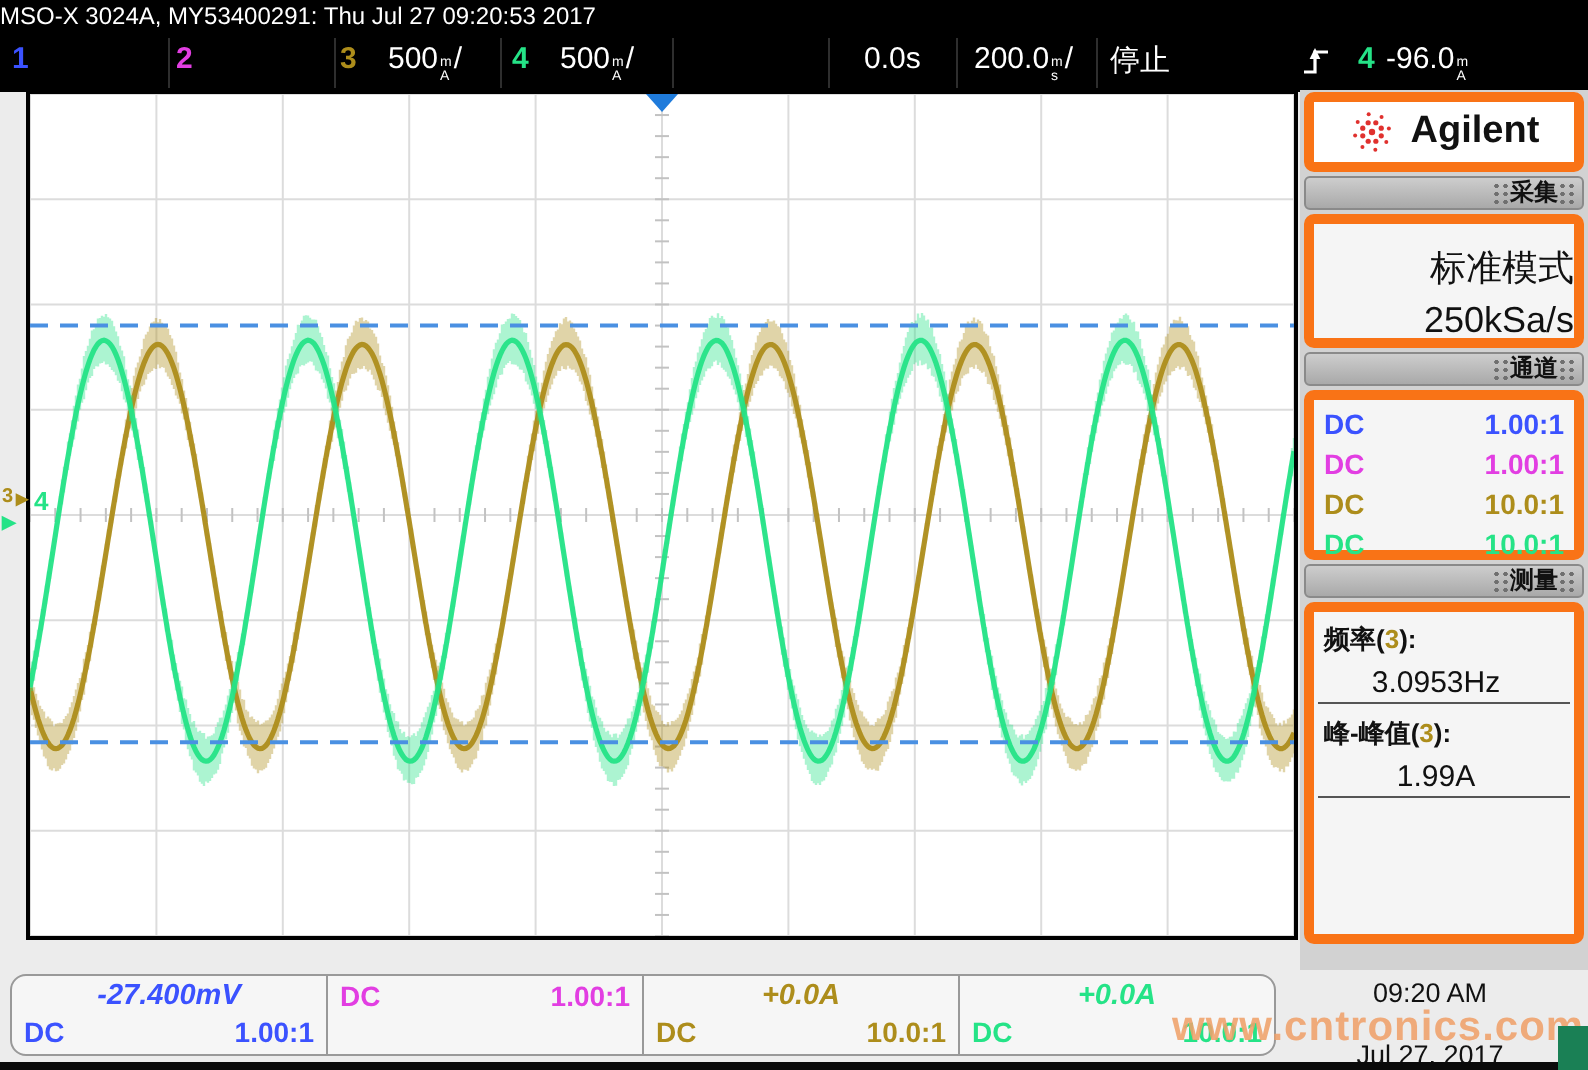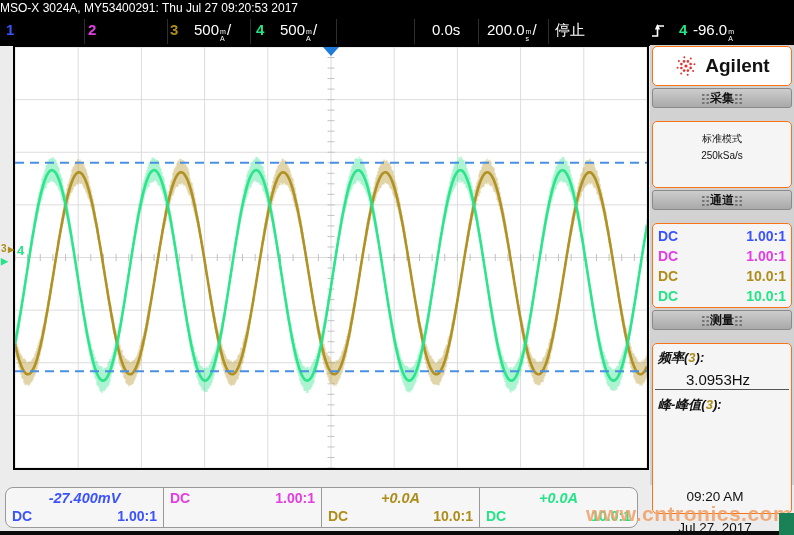--- a/index.html
+++ b/index.html
@@ -20,36 +20,36 @@
 
   
   #plot{left:13px;top:45px;width:636px;height:425px;background:#fff;
         border:2px solid #000;box-sizing:border-box;}
   #wave-svg{display:block;width:632px;height:421px;}
   .gmark{position:absolute;z-index:5;font-weight:bold;line-height:1;}
 
   
   #right-bg{left:650px;top:45px;width:144px;height:440px;background:#d2d2d2;}
   #sidebar{left:652px;top:46px;width:140px;display:flex;flex-direction:column;}
-  .panel{background:#f5f5f5;border:1px solid #f97316;border-radius:5px;margin-bottom:2px;box-sizing:border-box;}
+  .panel{background:#f5f5f5;border:5px solid #f97316;border-radius:5px;margin-bottom:2px;box-sizing:border-box;}
   #brand-panel{height:40px;background:#fff;display:flex;align-items:center;justify-content:center;gap:7px;}
   #brand-name{font-size:19px;font-weight:bold;color:#111;}
   .sec-header{height:17px;background:linear-gradient(#cdcdcd,#a9a9a9);border:1px solid #8a8a8a;
-              border-radius:3px;margin-bottom:13px;box-sizing:border-box;display:flex;align-items:center;
-              justify-content:center;padding:9px 3px;}
+              border-radius:3px;margin-bottom:2px;box-sizing:border-box;display:flex;align-items:center;
+              justify-content:flex-end;padding:0 3px;}
   .sec-title{font-size:12px;font-weight:bold;color:#111;}
   .grip{width:9px;height:11px;background-image:radial-gradient(#6f6f6f 1px,transparent 1.3px);
         background-size:4.5px 4px;}
-  #acq-body{height:67px;text-align:center;font-size:10px;color:#111;padding-top:10px;}
+  #acq-body{height:67px;text-align:right;font-size:18px;color:#111;padding-top:10px;}
   #acq-body div{margin-bottom:4px;}
   #ch-body{height:85px;padding:2px 0;}
   .ch-row{display:flex;justify-content:space-between;padding:0 5px;font-size:14px;
           font-weight:bold;height:20px;line-height:20px;}
   #meas-body{height:171px;font-size:13px;color:#111;padding-top:3px;}
-  .meas-label{padding:2px 5px;font-weight:bold;font-style:italic;}
+  .meas-label{padding:2px 5px;font-weight:bold;}
   .meas-value{text-align:center;font-size:15px;padding:2px 8px 1px 0;border-bottom:1px solid #555;
               margin:0 2px 4px 2px;}
 
   
   #bottom-panel{left:5px;top:487px;width:633px;height:41px;background:#f6f6f6;
                 border:1.5px solid #999;border-radius:8px;display:flex;box-sizing:border-box;}
   .bseg{flex:1;padding:2px 6px 0 6px;border-right:1px solid #999;min-width:0;}
   .bseg:last-child{border-right:none;}
   .b-readout{text-align:center;font-size:14.5px;font-weight:bold;height:18px;font-style:italic;}
   .b-row2{display:flex;justify-content:space-between;font-size:14px;font-weight:bold;}
@@ -312,20 +312,21 @@
     <span class="grip"></span>
   </div>
   <div class="panel" id="meas-body">
     <div class="meas-label">
       <span>频率(</span><span class="c3">3</span><span>):</span>
     </div>
     <div class="meas-value">3.0953Hz</div>
     <div class="meas-label">
       <span>峰-峰值(</span><span class="c3">3</span><span>):</span>
     </div>
+    <div class="meas-value">1.99A</div>
   </div>
 </div>
 
 <div class="abs" id="bottom-panel">
   <div class="bseg c1">
     <div class="b-readout">-27.400mV</div>
     <div class="b-row2">
       <span>DC</span>
       <span>1.00:1</span>
     </div>

